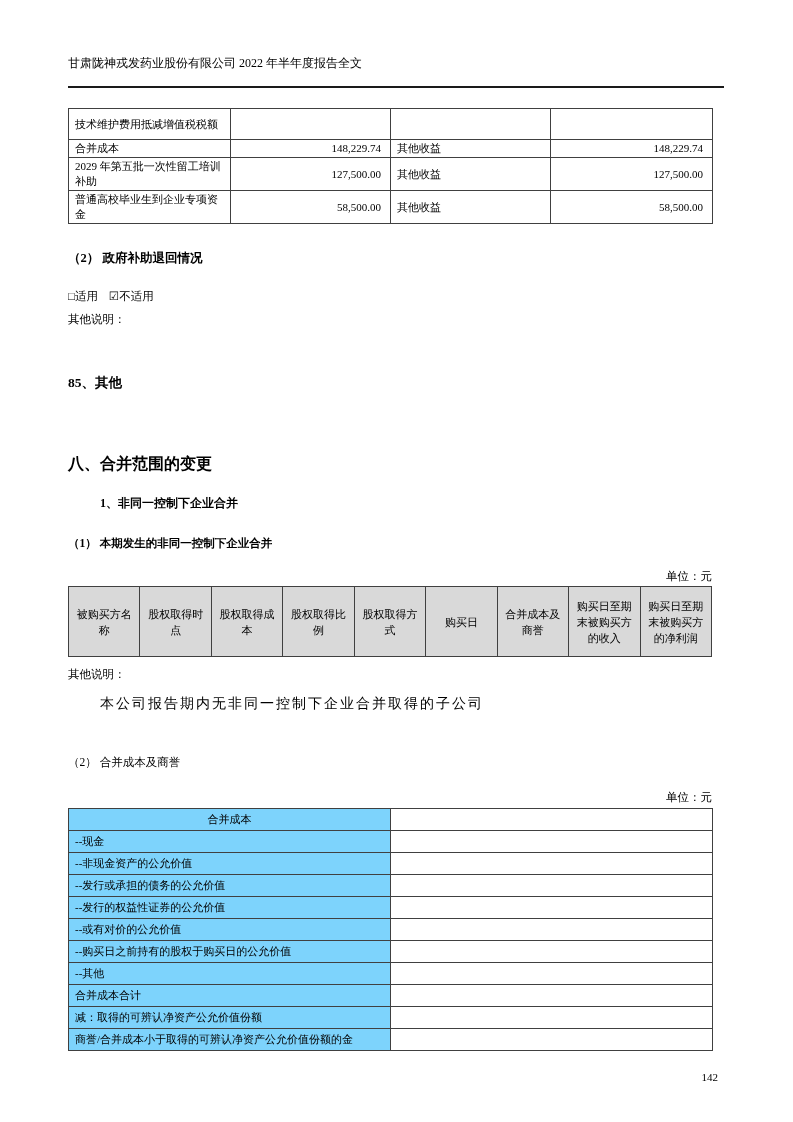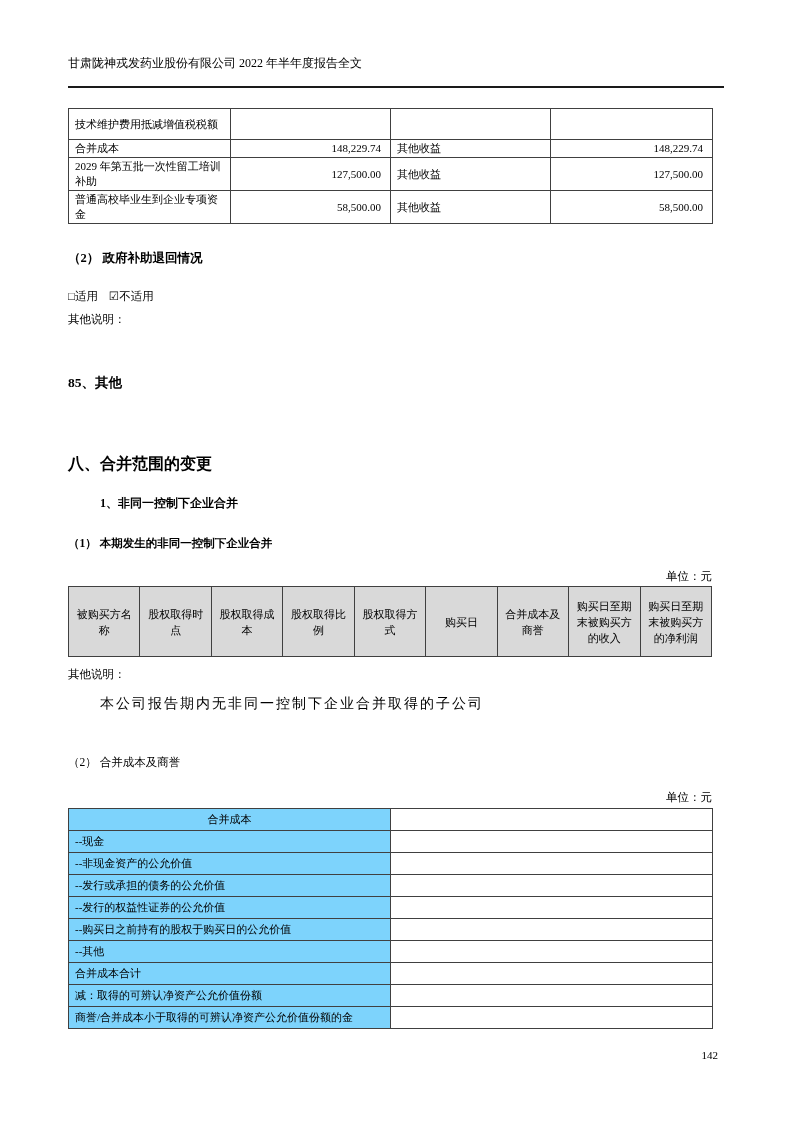--- a/index.html
+++ b/index.html
@@ -172,20 +172,24 @@
       </tr>
       <tr>
         <td class="c-label">--发行或承担的债务的公允价值</td>
         <td class="c-value"></td>
       </tr>
       <tr>
         <td class="c-label">--发行的权益性证券的公允价值</td>
         <td class="c-value"></td>
       </tr>
       <tr>
+        <td class="c-label">--或有对价的公允价值</td>
+        <td class="c-value"></td>
+      </tr>
+      <tr>
         <td class="c-label">--购买日之前持有的股权于购买日的公允价值</td>
         <td class="c-value"></td>
       </tr>
       <tr>
         <td class="c-label">--其他</td>
         <td class="c-value"></td>
       </tr>
       <tr>
         <td class="c-label">合并成本合计</td>
         <td class="c-value"></td>

